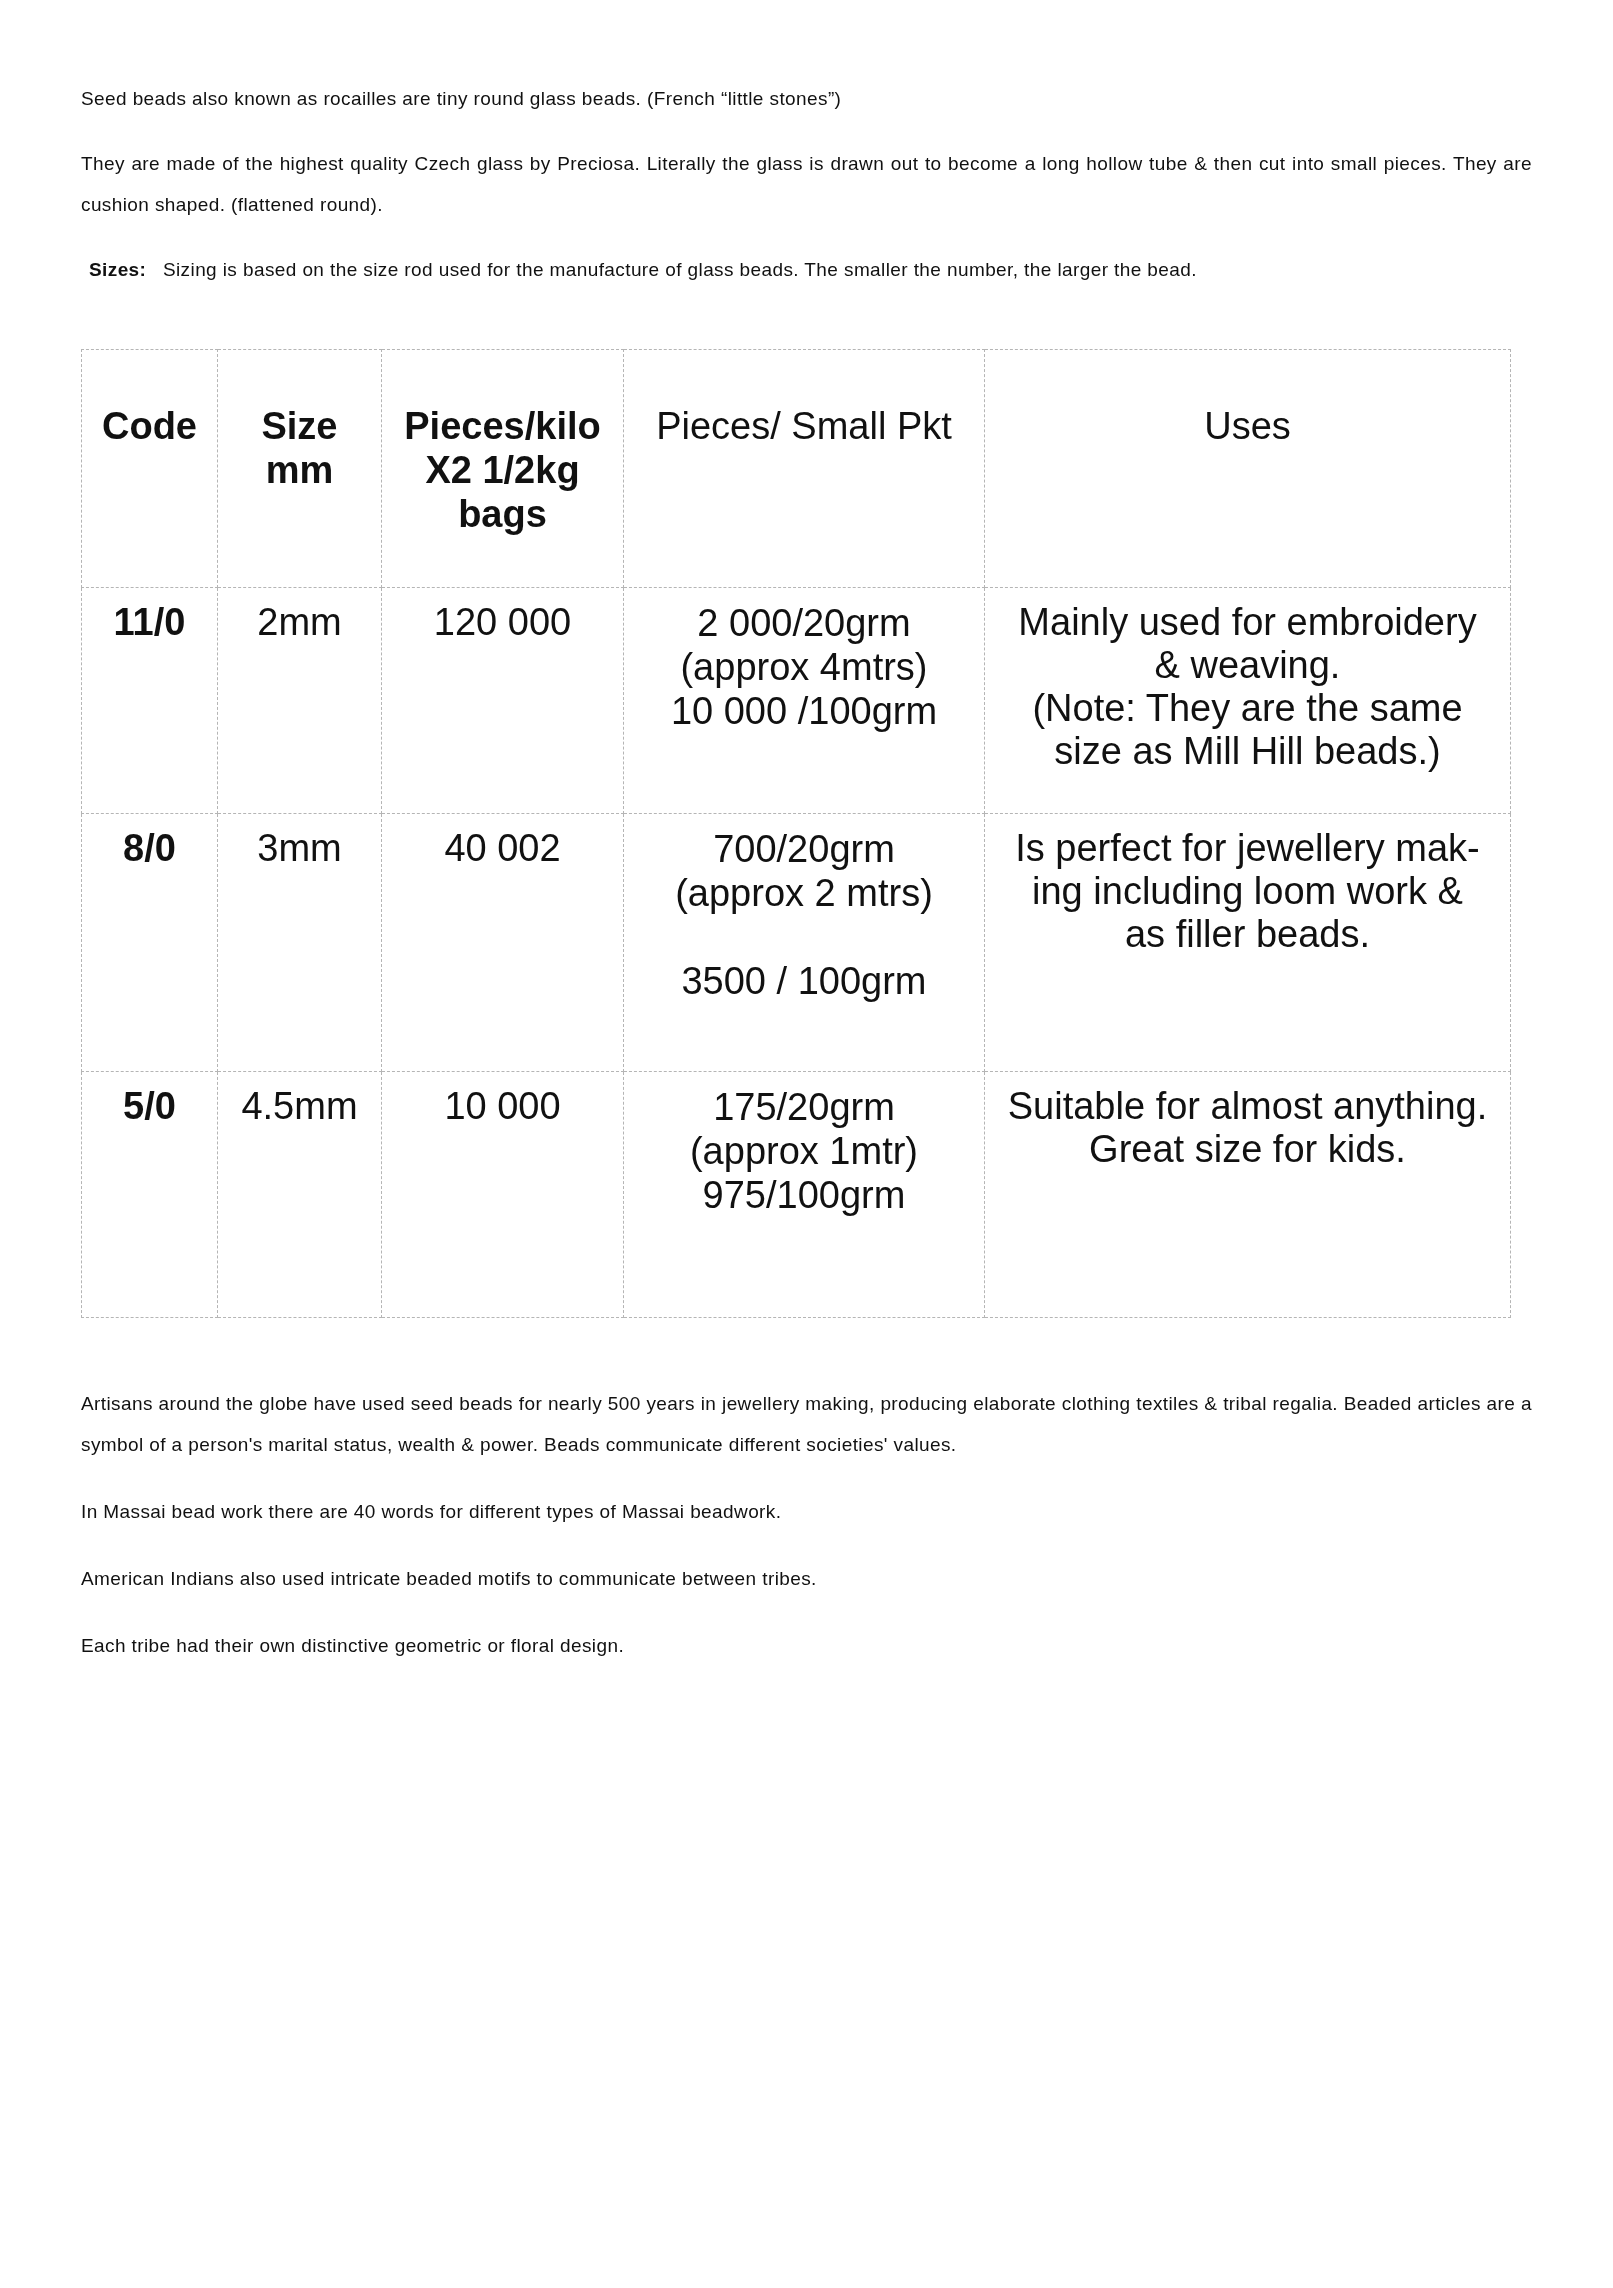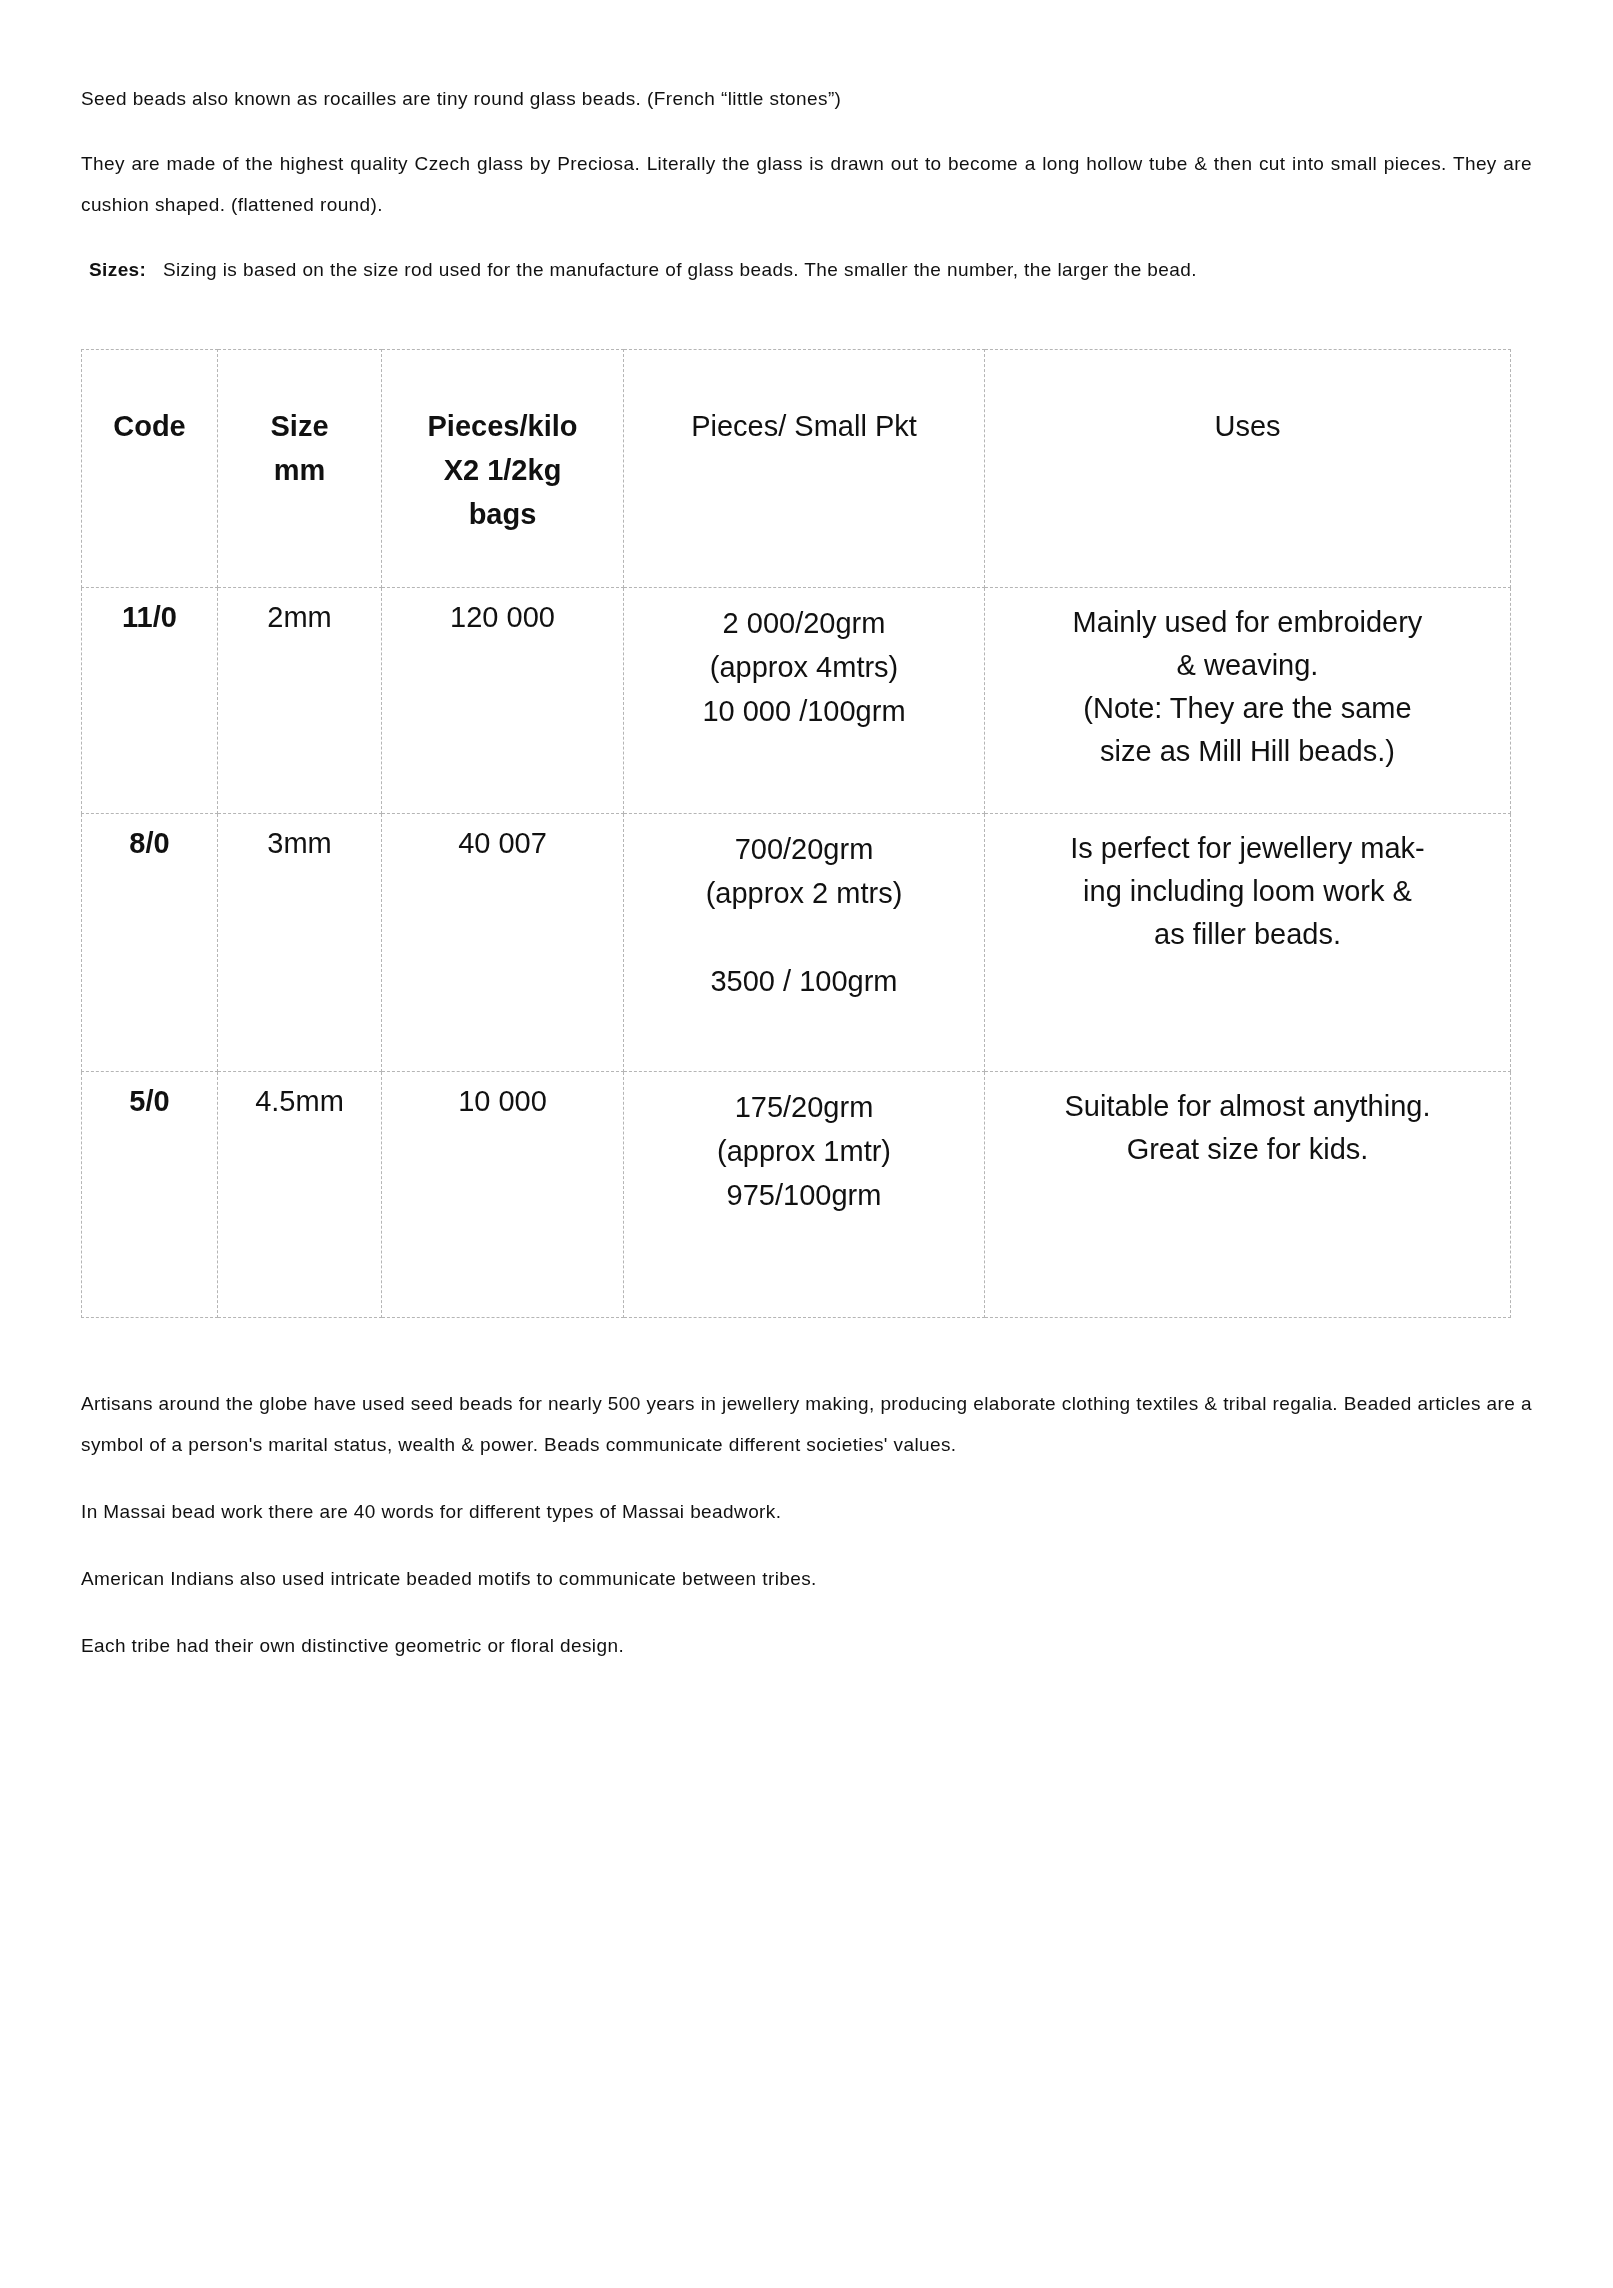--- a/index.html
+++ b/index.html
@@ -30,21 +30,21 @@
   table.bead-table {
     table-layout: fixed;
     width: 1429px;
     border-collapse: collapse;
     margin-top: 59px;
     margin-bottom: 65px;
   }
   table.bead-table td {
     border: 0.9px dashed #b5b5b5;
     text-align: center;
-    font-size: 29px;
+    font-size: 38px;
     vertical-align: top;
     padding: 13px 9.2px 0 9.2px;
   }
   tr.header-row td { padding-top: 54px; line-height: 44px; }
   tr.header-row { height: 238px; }
   tr.row-0 { height: 186px; }
   tr.row-1 { height: 226px; }
   tr.row-2 { height: 258px; }
   tr.row-3 { height: 246px; }
   td.bold { font-weight: bold; font-size: 30px; }
@@ -99,21 +99,21 @@
 10 000 /100grm</td>
         <td class="uses-cell ml">Mainly used for embroidery
 &amp; weaving.
 (Note: They are the same
 size as Mill Hill beads.)</td>
       </tr>
 
       <tr class="row-2">
         <td class="bold">8/0</td>
         <td>3mm</td>
-        <td>40 007</td>
+        <td>40 002</td>
         <td class="pkt-cell ml">700/20grm
 (approx 2 mtrs)
 
 3500 / 100grm</td>
         <td class="uses-cell ml">Is perfect for jewellery mak-
 ing including loom work &amp;
 as filler beads.</td>
       </tr>
 
       <tr class="row-3">

